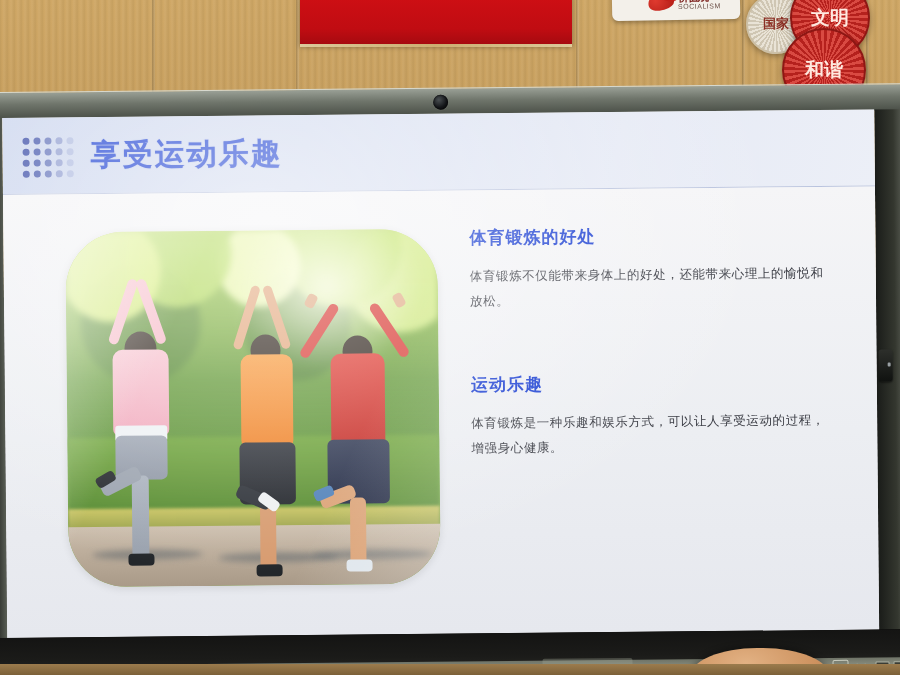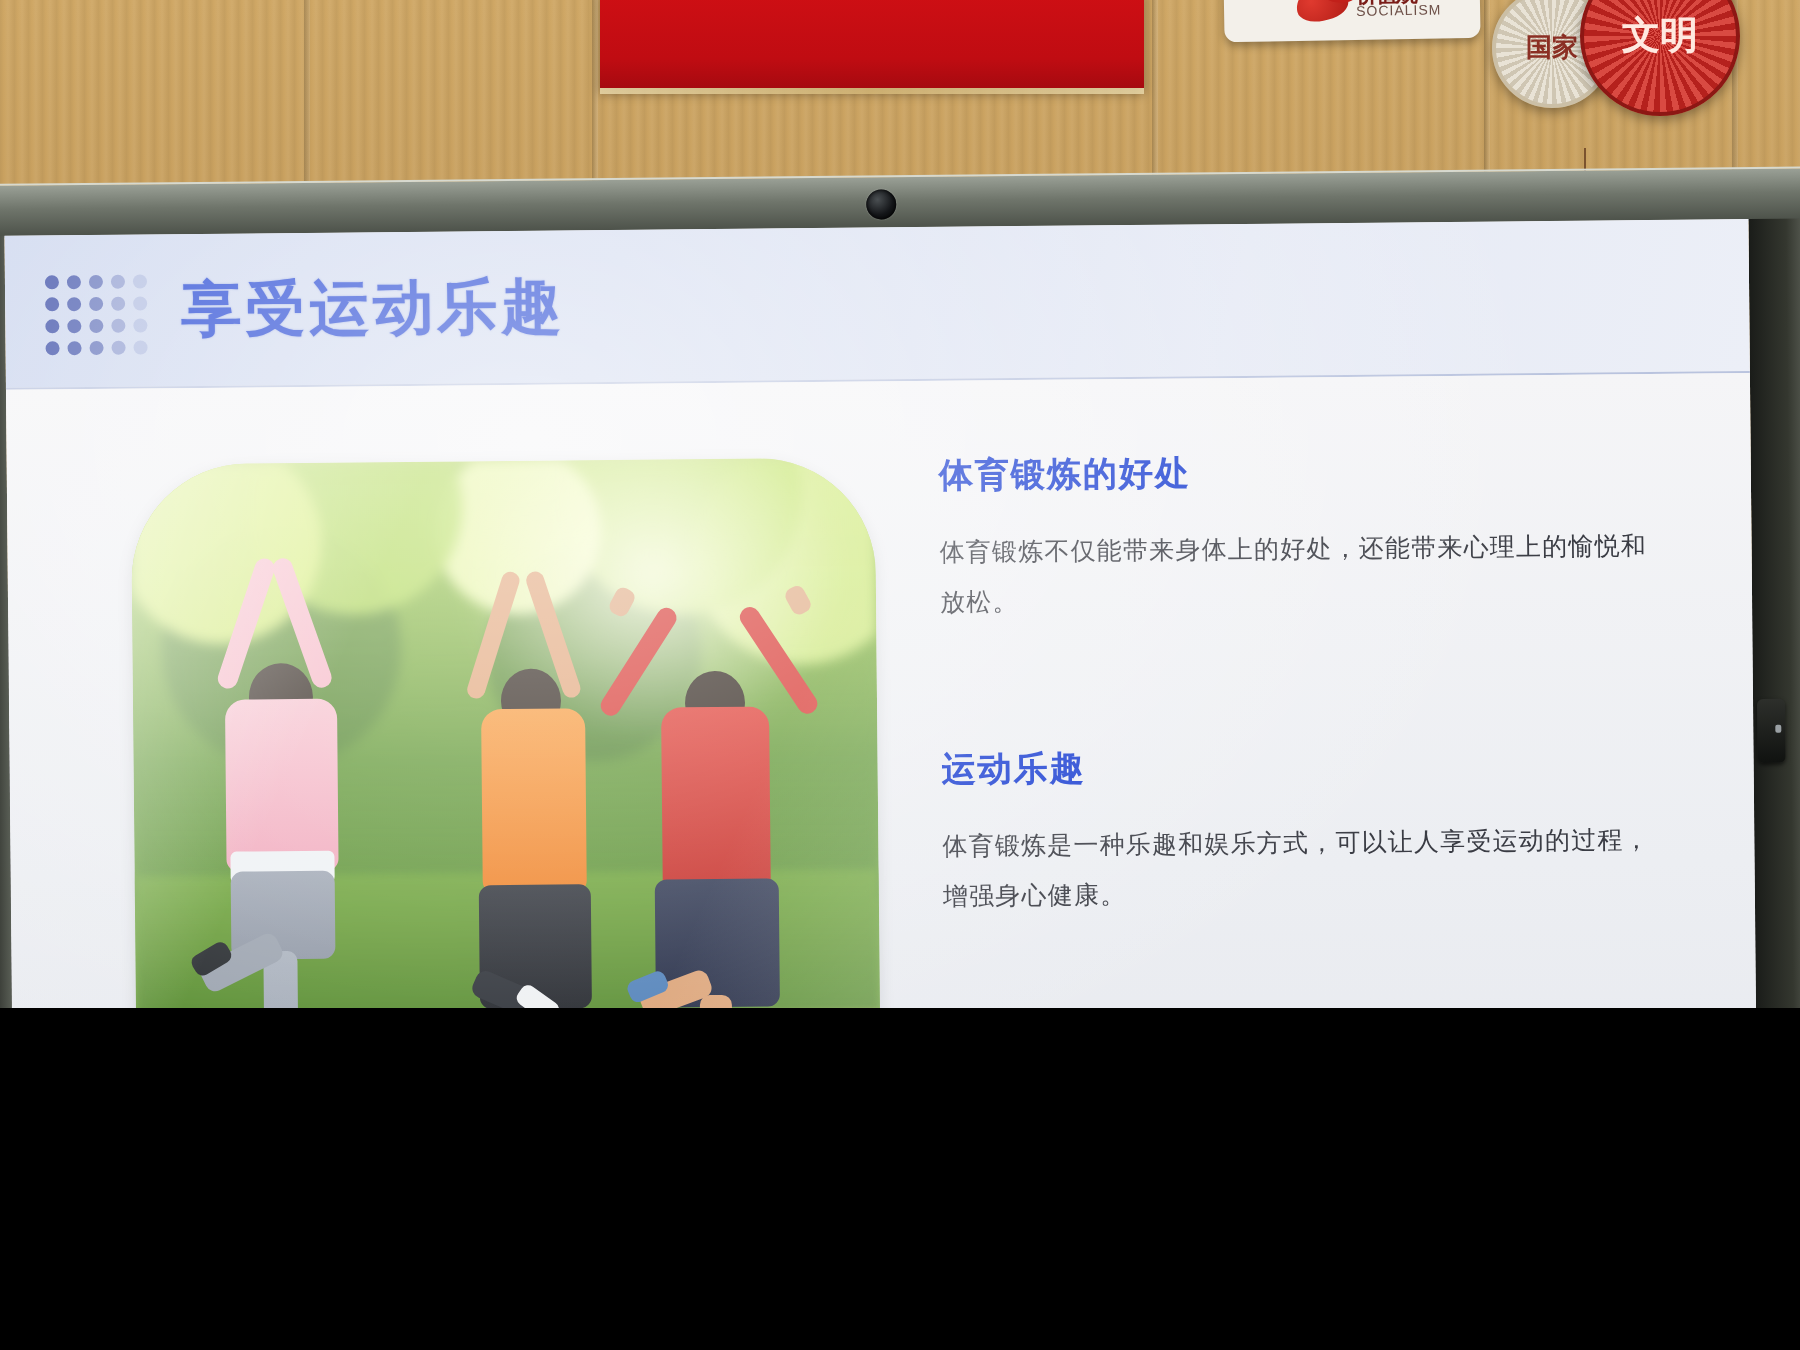--- a/index.html
+++ b/index.html
@@ -1,18 +1,18 @@
 <!DOCTYPE html>
 <html><head>
 <meta charset="utf-8">
 <style>
   html,body{margin:0;padding:0;background:#000;}
   body{width:900px;height:675px;overflow:hidden;
        font-family:"Liberation Sans","DejaVu Sans",sans-serif;}
-  .stage{position:relative;width:900px;height:504px;overflow:hidden;}
+  .stage{position:relative;width:900px;height:675px;overflow:hidden;}
 
   
   .wall{position:absolute;left:0;top:0;width:900px;height:300px;
         background:
           repeating-linear-gradient(90deg,
             rgba(0,0,0,0.05) 0px, rgba(0,0,0,0.0) 2px, rgba(255,255,255,0.05) 4px, rgba(0,0,0,0.04) 7px),
           linear-gradient(180deg,#cfa765 0%,#c79f5e 40%,#bb9455 100%);
   }
   .wall-seam{position:absolute;top:0;width:3px;height:300px;
              background:linear-gradient(90deg,rgba(0,0,0,.18),rgba(255,255,255,.12));}
@@ -177,20 +177,23 @@
     <div class="values-en">SOCIALISM</div>
   </div>
 
   <div class="fan-string" style="left:792px;top:74px;height:34px;"></div>
   <div class="fan fan-white" style="left:746px;top:-6px;width:56px;height:56px;">
     <div class="fan-label" style="font-size:13px;color:#8b2f24;">国家</div>
   </div>
   <div class="fan fan-red" style="left:790px;top:-22px;width:76px;height:76px;">
     <div class="fan-label" style="font-size:19px;color:#ffe9e0;">文明</div>
   </div>
+  <div class="fan fan-red" style="left:782px;top:28px;width:80px;height:80px;">
+    <div class="fan-label" style="font-size:19px;color:#ffe9e0;">和谐</div>
+  </div>
 
   <div class="display">
 
     <div class="bezel-top">
       <div class="camera"></div>
     </div>
     <div class="bezel-left"></div>
     <div class="bezel-right"></div>
     <div class="side-tab"></div>
 

